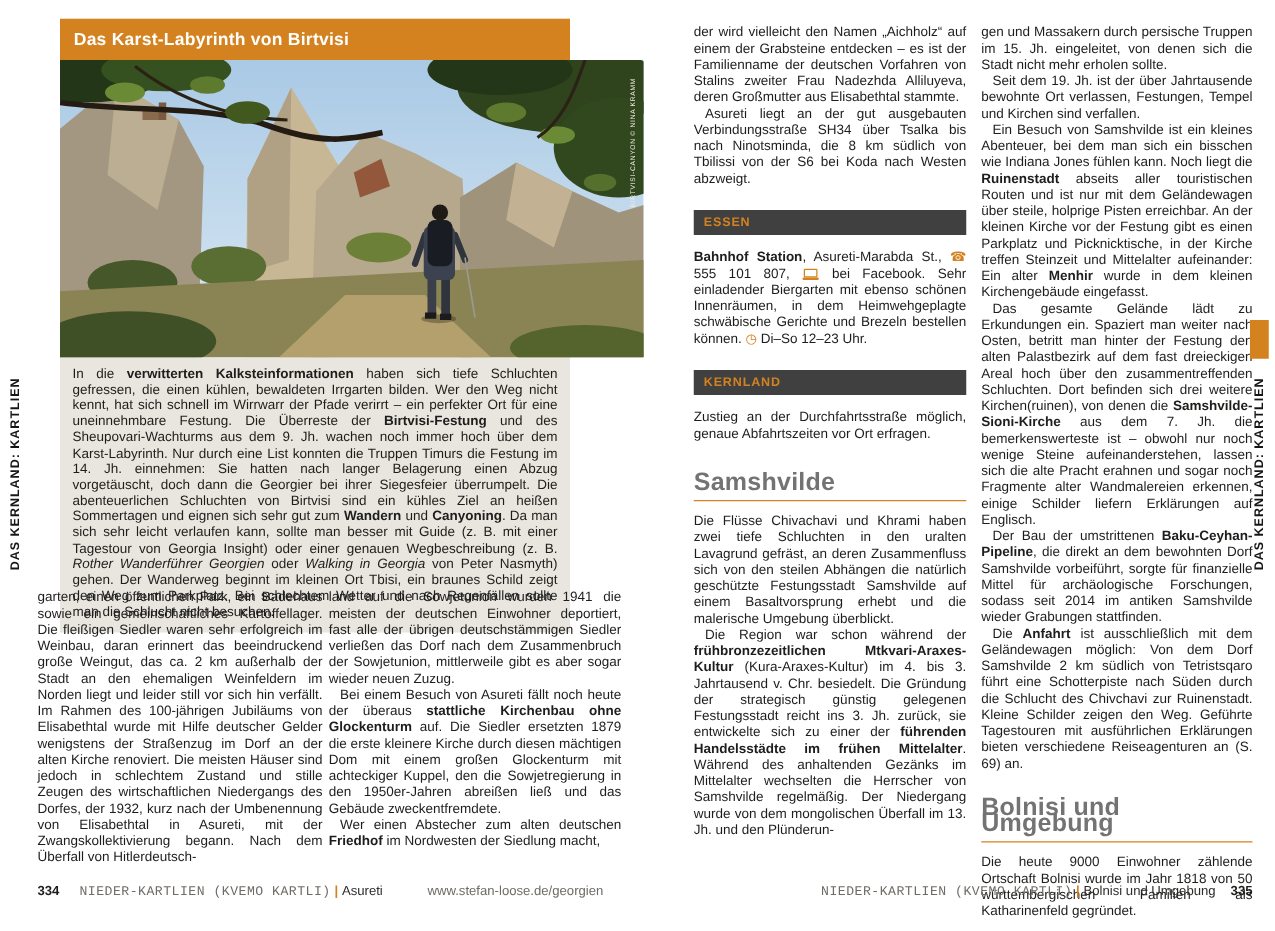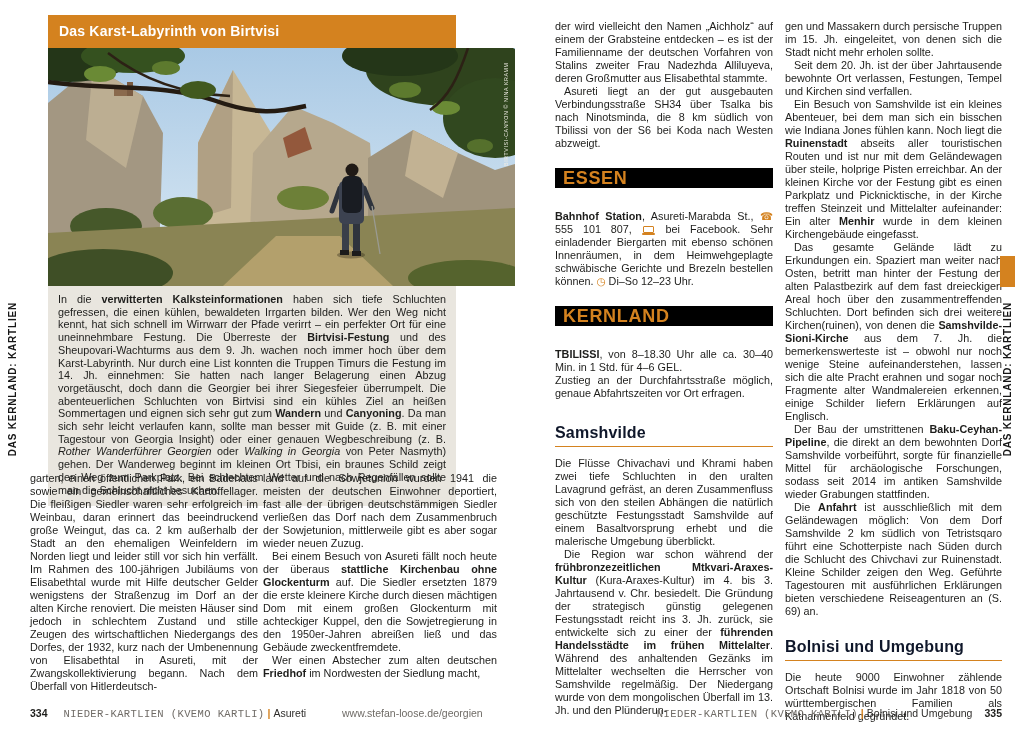--- a/index.html
+++ b/index.html
@@ -20,24 +20,24 @@
   .col p.indent{text-indent:9px;}
   .lp-col1{left:30px;top:472px;width:228px;}
   .lp-col2{left:263px;top:472px;width:234px;}
   .rp-col1{left:555px;top:20px;width:218px;}
   .rp-col2{left:785px;top:20px;width:217px;}
 
   .b{font-weight:bold;}
   .i{font-style:italic;}
 
   
-  .sec-bar{background:#000000;color:#d4821f;font-weight:bold;font-size:18px;letter-spacing:0.7px;padding:4px 6px 3px 8px;margin:18px 0 22px 0;}
+  .sec-bar{background:#404040;color:#d4821f;font-weight:bold;font-size:10px;letter-spacing:0.7px;padding:4px 6px 3px 8px;margin:18px 0 12px 0;}
 
   
-  .big-head{color:#0f172a;font-weight:bold;font-size:16px;letter-spacing:0.2px;border-bottom:1.5px solid #d4821f;padding:0 0 7px 0;margin:26px 0 10px 0;text-align:left;}
+  .big-head{color:#737373;font-weight:bold;font-size:20px;letter-spacing:0.2px;border-bottom:1.5px solid #d4821f;padding:0 0 7px 0;margin:26px 0 10px 0;text-align:left;}
   .big-head2{margin-top:22px;}
 
   
   .inline-icon{color:#d4821f;font-weight:normal;}
   .phone-icon,.clock-icon{font-size:10.5px;}
   .laptop-icon{display:inline-block;width:9px;height:5px;border:1px solid #d4821f;border-radius:1px;position:relative;margin:0 2px 0 1px;vertical-align:baseline;}
   .laptop-icon::after{content:"";position:absolute;left:-2px;right:-2px;bottom:-3px;height:2px;background:#d4821f;border-radius:1px;}
 
   
   .footer{position:absolute;top:707px;font-size:10.5px;white-space:nowrap;}
@@ -148,34 +148,33 @@
     <div>
         <p><span>der wird vielleicht den Namen „Aichholz“ auf einem der Grabsteine entdecken – es ist der Familienname der deutschen Vorfahren von Stalins zweiter Frau Nadezhda Alliluyeva, deren Großmutter aus Elisabethtal stammte.</span></p>
         <p class="indent"><span>Asureti liegt an der gut ausgebauten Verbindungsstraße SH34 über Tsalka bis nach Ninotsminda, die 8 km südlich von Tbilissi von der S6 bei Koda nach Westen abzweigt.</span></p>
       </div>
     <div class="sec-bar">ESSEN</div>
     <div>
         <p><span class="b">Bahnhof Station</span><span>, Asureti-Marabda St., </span><span class="inline-icon phone-icon">☎</span><span> 555 101 807, </span><span class="inline-icon laptop-icon"></span><span> bei Facebook. Sehr einladender Biergarten mit ebenso schönen Innenräumen, in dem Heimwehgeplagte schwäbische Gerichte und Brezeln bestellen können. </span><span class="inline-icon clock-icon">◷</span><span> Di–So 12–23 Uhr.</span></p>
       </div>
     <div class="sec-bar">KERNLAND</div>
     <div>
-        <p><span class="b">TBILISSI</span><span>, von 8–18.30 Uhr alle ca. 30–40 Min. in 1 Std. für 4–6 GEL.</span></p>
         <p><span>Zustieg an der Durchfahrtsstraße möglich, genaue Abfahrtszeiten vor Ort erfragen.</span></p>
       </div>
     <div class="big-head">Samshvilde</div>
     <div>
         <p><span>Die Flüsse Chivachavi und Khrami haben zwei tiefe Schluchten in den uralten Lavagrund gefräst, an deren Zusammenfluss sich von den steilen Abhängen die natürlich geschützte Festungsstadt Samshvilde auf einem Basaltvorsprung erhebt und die malerische Umgebung überblickt.</span></p>
         <p class="indent"><span>Die Region war schon während der </span><span class="b">frühbronzezeitlichen Mtkvari-Araxes-Kultur</span><span> (Kura-Araxes-Kultur) im 4. bis 3. Jahrtausend v. Chr. besiedelt. Die Gründung der strategisch günstig gelegenen Festungsstadt reicht ins 3. Jh. zurück, sie entwickelte sich zu einer der </span><span class="b">führenden Handelsstädte im frühen Mittelalter</span><span>. Während des anhaltenden Gezänks im Mittelalter wechselten die Herrscher von Samshvilde regelmäßig. Der Niedergang wurde von dem mongolischen Überfall im 13. Jh. und den Plünderun-</span></p>
       </div>
   </div>
 
   <div class="col rp-col2">
     <div>
         <p><span>gen und Massakern durch persische Truppen im 15. Jh. eingeleitet, von denen sich die Stadt nicht mehr erholen sollte.</span></p>
-        <p class="indent"><span>Seit dem 20. Jh. ist der über Jahrtausende bewohnte Ort verlassen, Festungen, Tempel und Kirchen sind verfallen.</span></p>
+        <p class="indent"><span>Seit dem 19. Jh. ist der über Jahrtausende bewohnte Ort verlassen, Festungen, Tempel und Kirchen sind verfallen.</span></p>
         <p class="indent"><span>Ein Besuch von Samshvilde ist ein kleines Abenteuer, bei dem man sich ein bisschen wie Indiana Jones fühlen kann. Noch liegt die </span><span class="b">Ruinenstadt</span><span> abseits aller touristischen Routen und ist nur mit dem Geländewagen über steile, holprige Pisten erreichbar. An der kleinen Kirche vor der Festung gibt es einen Parkplatz und Picknicktische, in der Kirche treffen Steinzeit und Mittelalter aufeinander: Ein alter </span><span class="b">Menhir</span><span> wurde in dem kleinen Kirchengebäude eingefasst.</span></p>
         <p class="indent"><span>Das gesamte Gelände lädt zu Erkundungen ein. Spaziert man weiter nach Osten, betritt man hinter der Festung den alten Palastbezirk auf dem fast dreieckigen Areal hoch über den zusammentreffenden Schluchten. Dort befinden sich drei weitere Kirchen(ruinen), von denen die </span><span class="b">Samshvilde-Sioni-Kirche</span><span> aus dem 7. Jh. die bemerkenswerteste ist – obwohl nur noch wenige Steine aufeinanderstehen, lassen sich die alte Pracht erahnen und sogar noch Fragmente alter Wandmalereien erkennen, einige Schilder liefern Erklärungen auf Englisch.</span></p>
         <p class="indent"><span>Der Bau der umstrittenen </span><span class="b">Baku-Ceyhan-Pipeline</span><span>, die direkt an dem bewohnten Dorf Samshvilde vorbeiführt, sorgte für finanzielle Mittel für archäologische Forschungen, sodass seit 2014 im antiken Samshvilde wieder Grabungen stattfinden.</span></p>
         <p class="indent"><span>Die </span><span class="b">Anfahrt</span><span> ist ausschließlich mit dem Geländewagen möglich: Von dem Dorf Samshvilde 2 km südlich von Tetristsqaro führt eine Schotterpiste nach Süden durch die Schlucht des Chivchavi zur Ruinenstadt. Kleine Schilder zeigen den Weg. Geführte Tagestouren mit ausführlichen Erklärungen bieten verschiedene Reiseagenturen an (S. 69) an.</span></p>
       </div>
     <div class="big-head big-head2">Bolnisi und Umgebung</div>
     <div>
         <p><span>Die heute 9000 Einwohner zählende Ortschaft Bolnisi wurde im Jahr 1818 von 50 württembergischen Familien als Katharinenfeld gegründet.</span></p>
       </div>
   </div>

